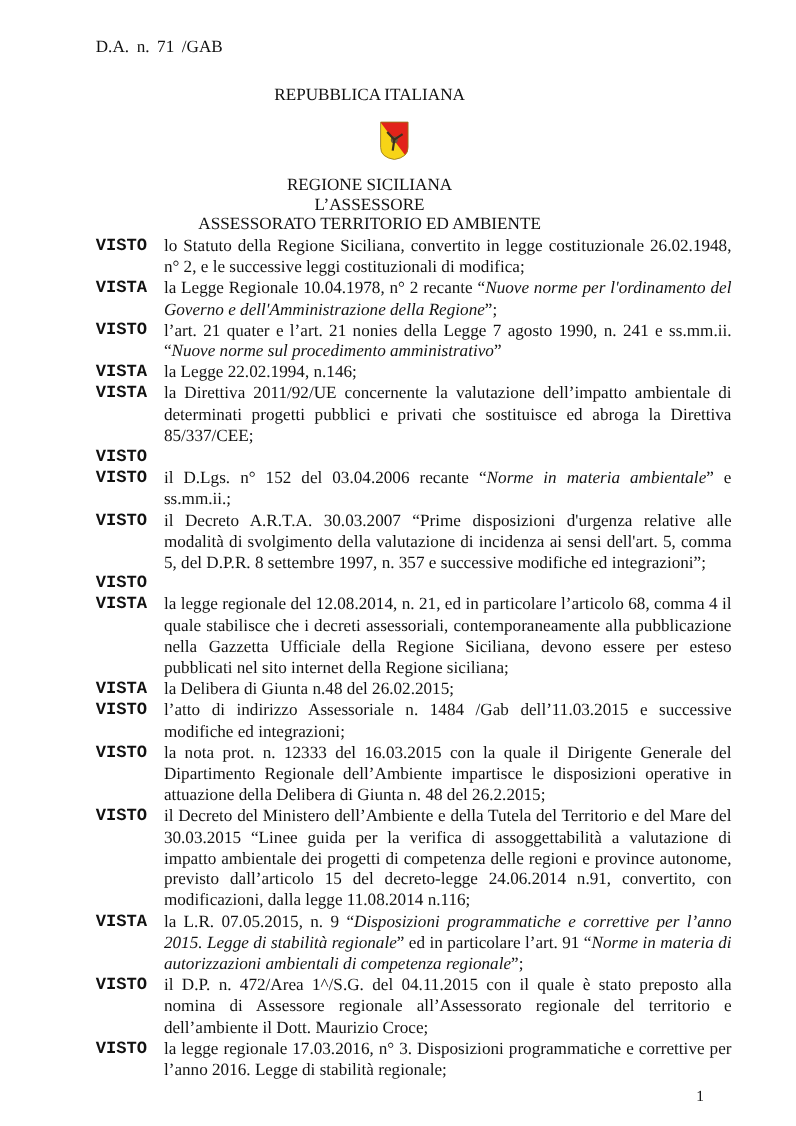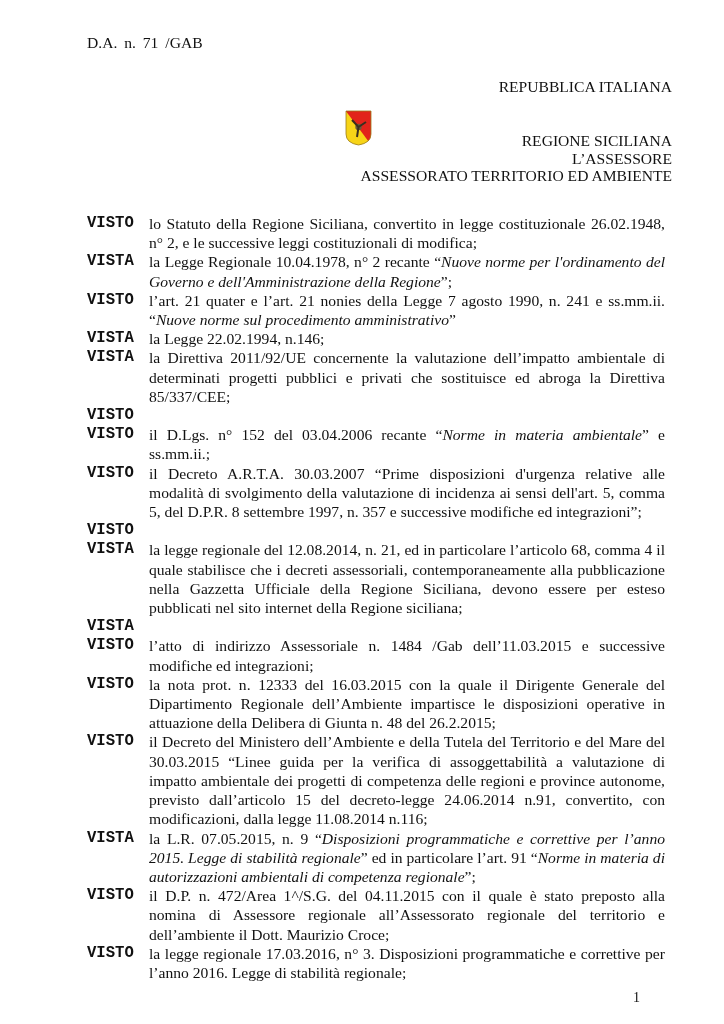--- a/index.html
+++ b/index.html
@@ -1,22 +1,22 @@
 <!DOCTYPE html>
 <html><head>
 <meta charset="utf-8">
 <style>
   html, body { margin: 0; padding: 0; background: #ffffff; }
   body { width: 724px; height: 1024px; position: relative; overflow: hidden;
          font-family: "Liberation Serif", serif; color: #111; font-size: 15.6px; }
   .ref { position: absolute; left: 87px; top: 34px; word-spacing: 3px; }
-  .center { position: absolute; left: 0; width: 672px; text-align: right; }
+  .center { position: absolute; left: 0; width: 672px; text-align: center; }
   .rep { top: 78px; }
   .crest { position: absolute; left: 345px; top: 110px; width: 27px; height: 36px; }
-  .region { top: 132px; line-height: 17.5px; }
+  .region { top: 160px; line-height: 17.5px; }
   .visti { position: absolute; left: 87px; top: 214px; width: 578px; }
   .item { display: flex; line-height: 19.2px; }
   .label { font-weight: bold; width: 62px; flex: 0 0 62px; font-family: Liberation Mono, monospace; }
   .body { flex: 1; text-align: justify; }
   .body i { font-style: italic; }
   .page { position: absolute; left: 633px; top: 990px; font-size: 14px; }
 </style>
 </head>
 <body>
 
@@ -78,20 +78,21 @@
     </div>
     <div class="item">
       <div class="label">VISTO</div>
     </div>
     <div class="item">
       <div class="label">VISTA</div>
       <div class="body"><span>la legge regionale del 12.08.2014, n. 21, ed in particolare l’articolo 68, comma 4 il quale stabilisce che i decreti assessoriali, contemporaneamente alla pubblicazione nella Gazzetta Ufficiale della Regione Siciliana, devono essere per esteso pubblicati nel sito internet della Regione siciliana;</span></div>
     </div>
     <div class="item">
       <div class="label">VISTA</div>
+      <div class="body"><span>la Delibera di Giunta n.48 del 26.02.2015;</span></div>
     </div>
     <div class="item">
       <div class="label">VISTO</div>
       <div class="body"><span>l’atto di indirizzo Assessoriale n. 1484 /Gab dell’11.03.2015 e successive modifiche ed integrazioni;</span></div>
     </div>
     <div class="item">
       <div class="label">VISTO</div>
       <div class="body"><span>la nota prot. n. 12333 del 16.03.2015 con la quale il Dirigente Generale del Dipartimento Regionale dell’Ambiente impartisce le disposizioni operative in attuazione della Delibera di Giunta n. 48 del 26.2.2015;</span></div>
     </div>
     <div class="item">

